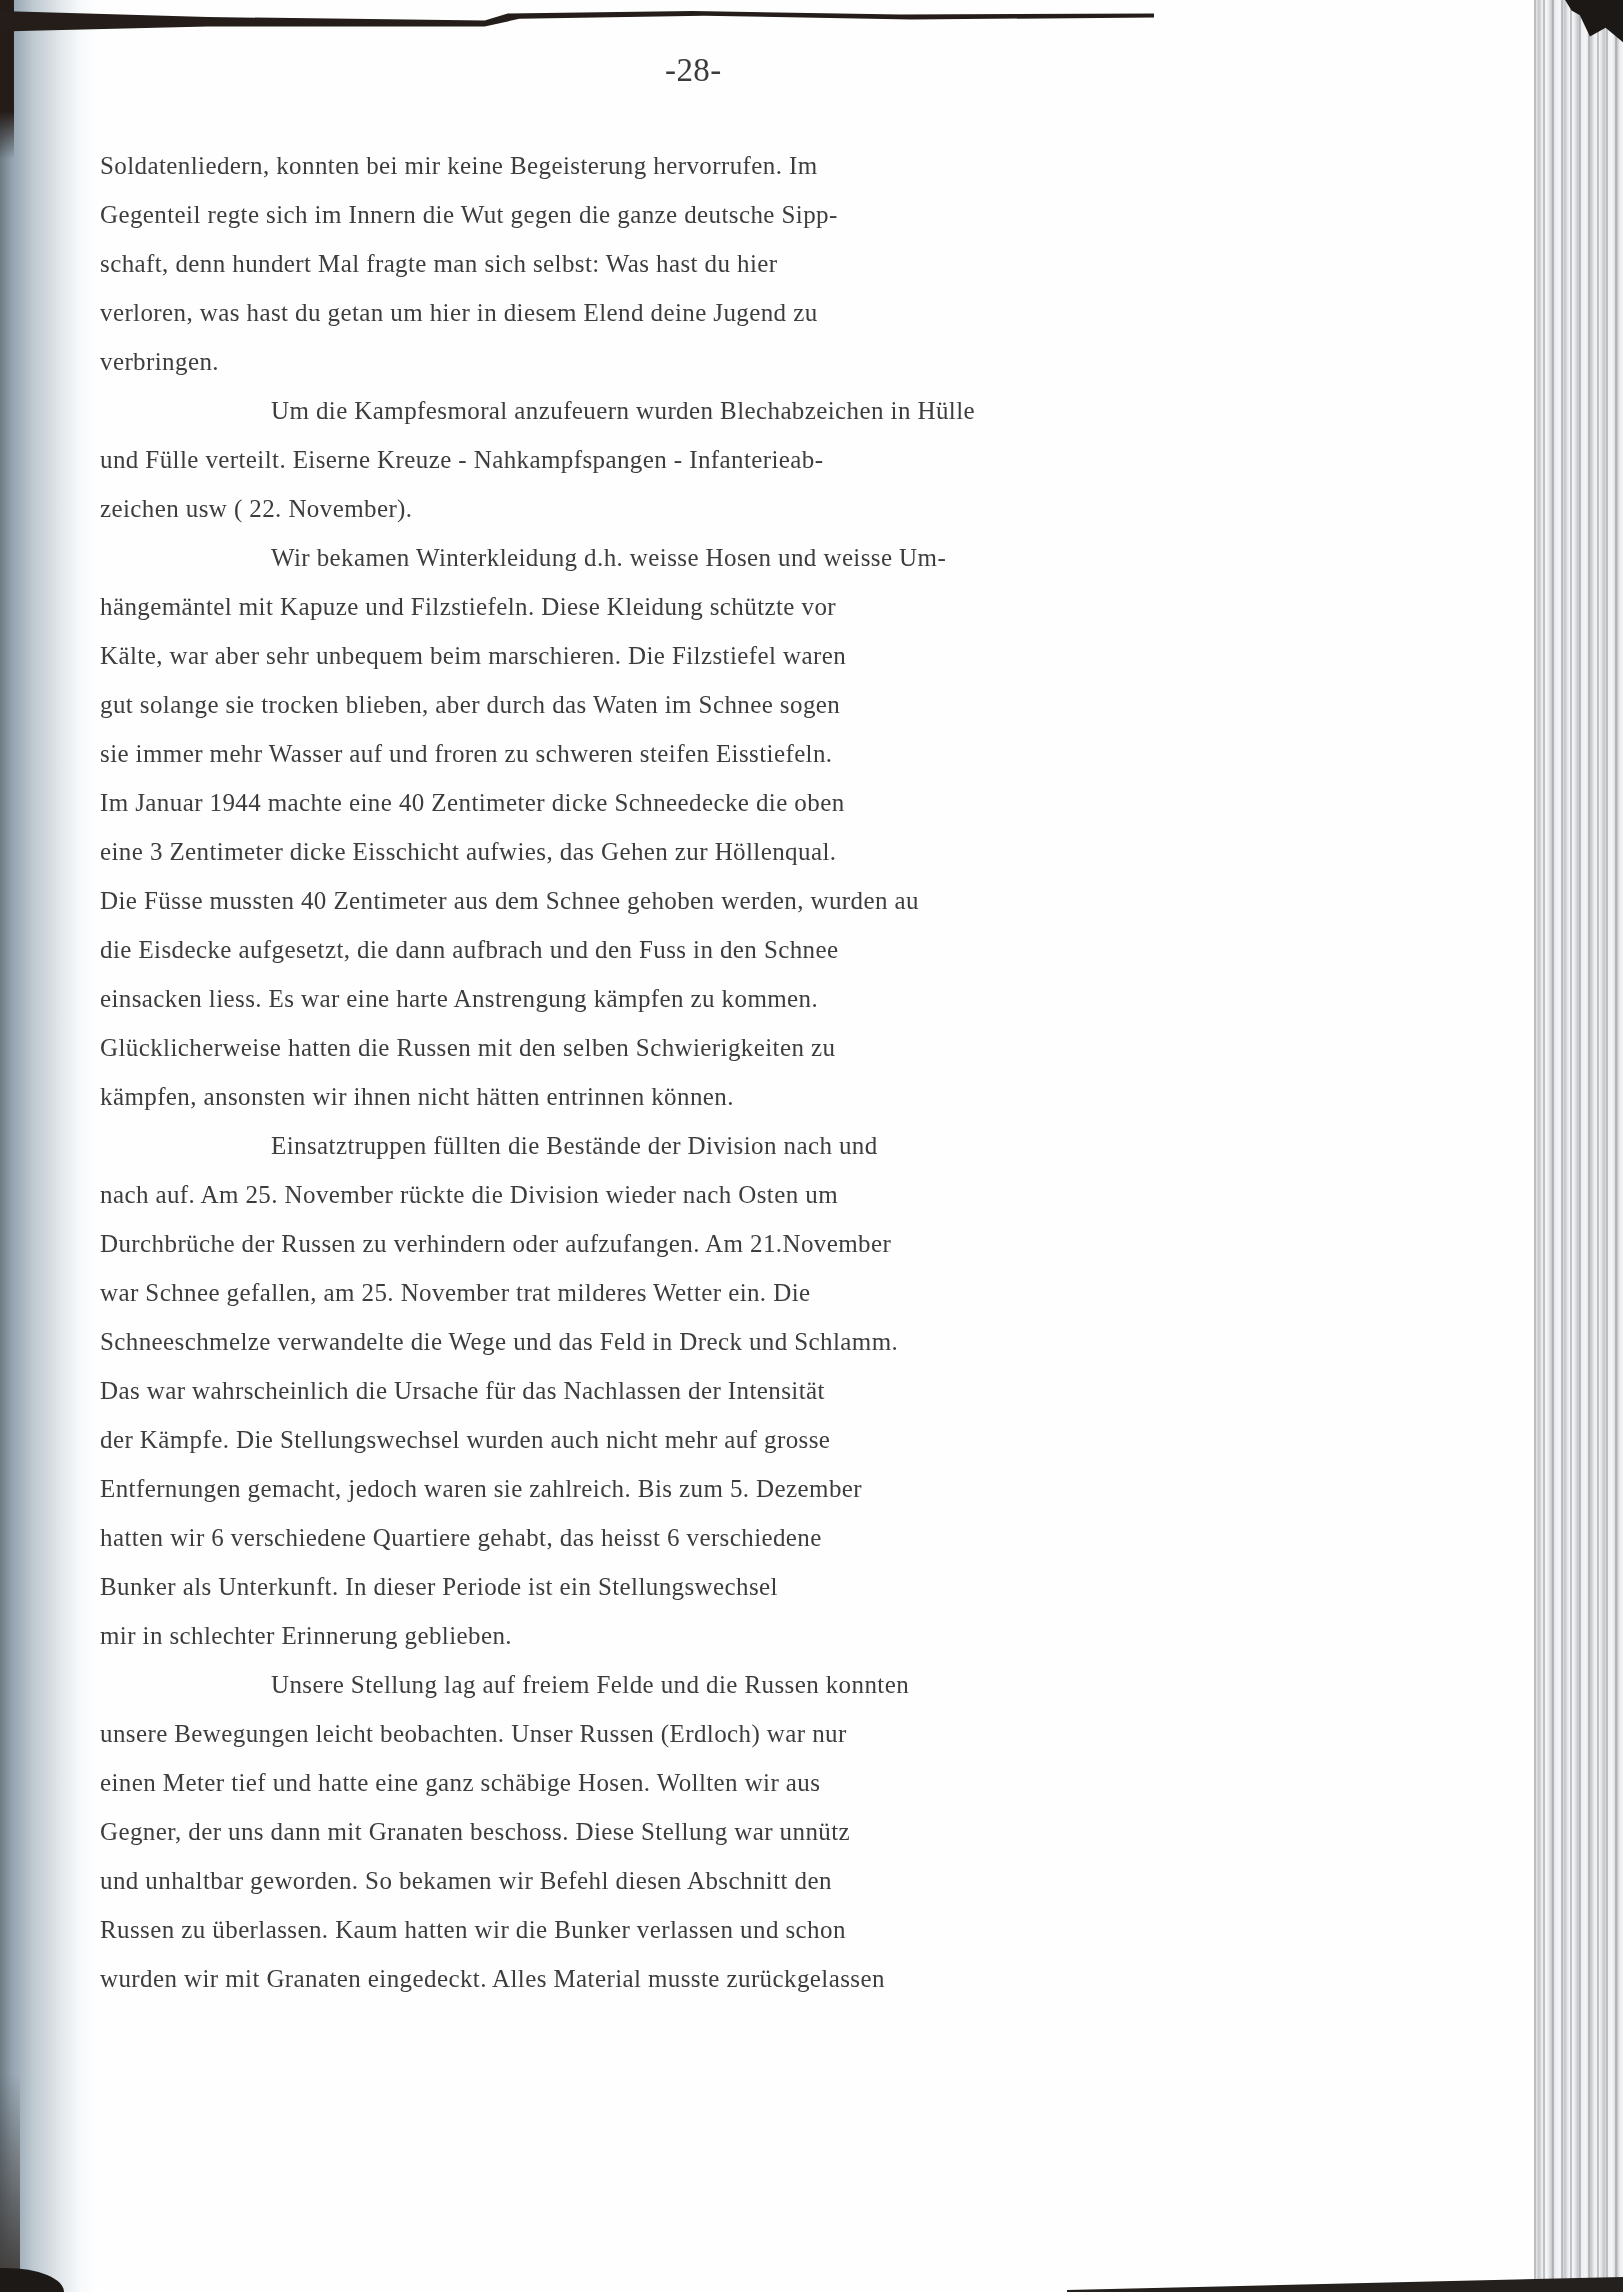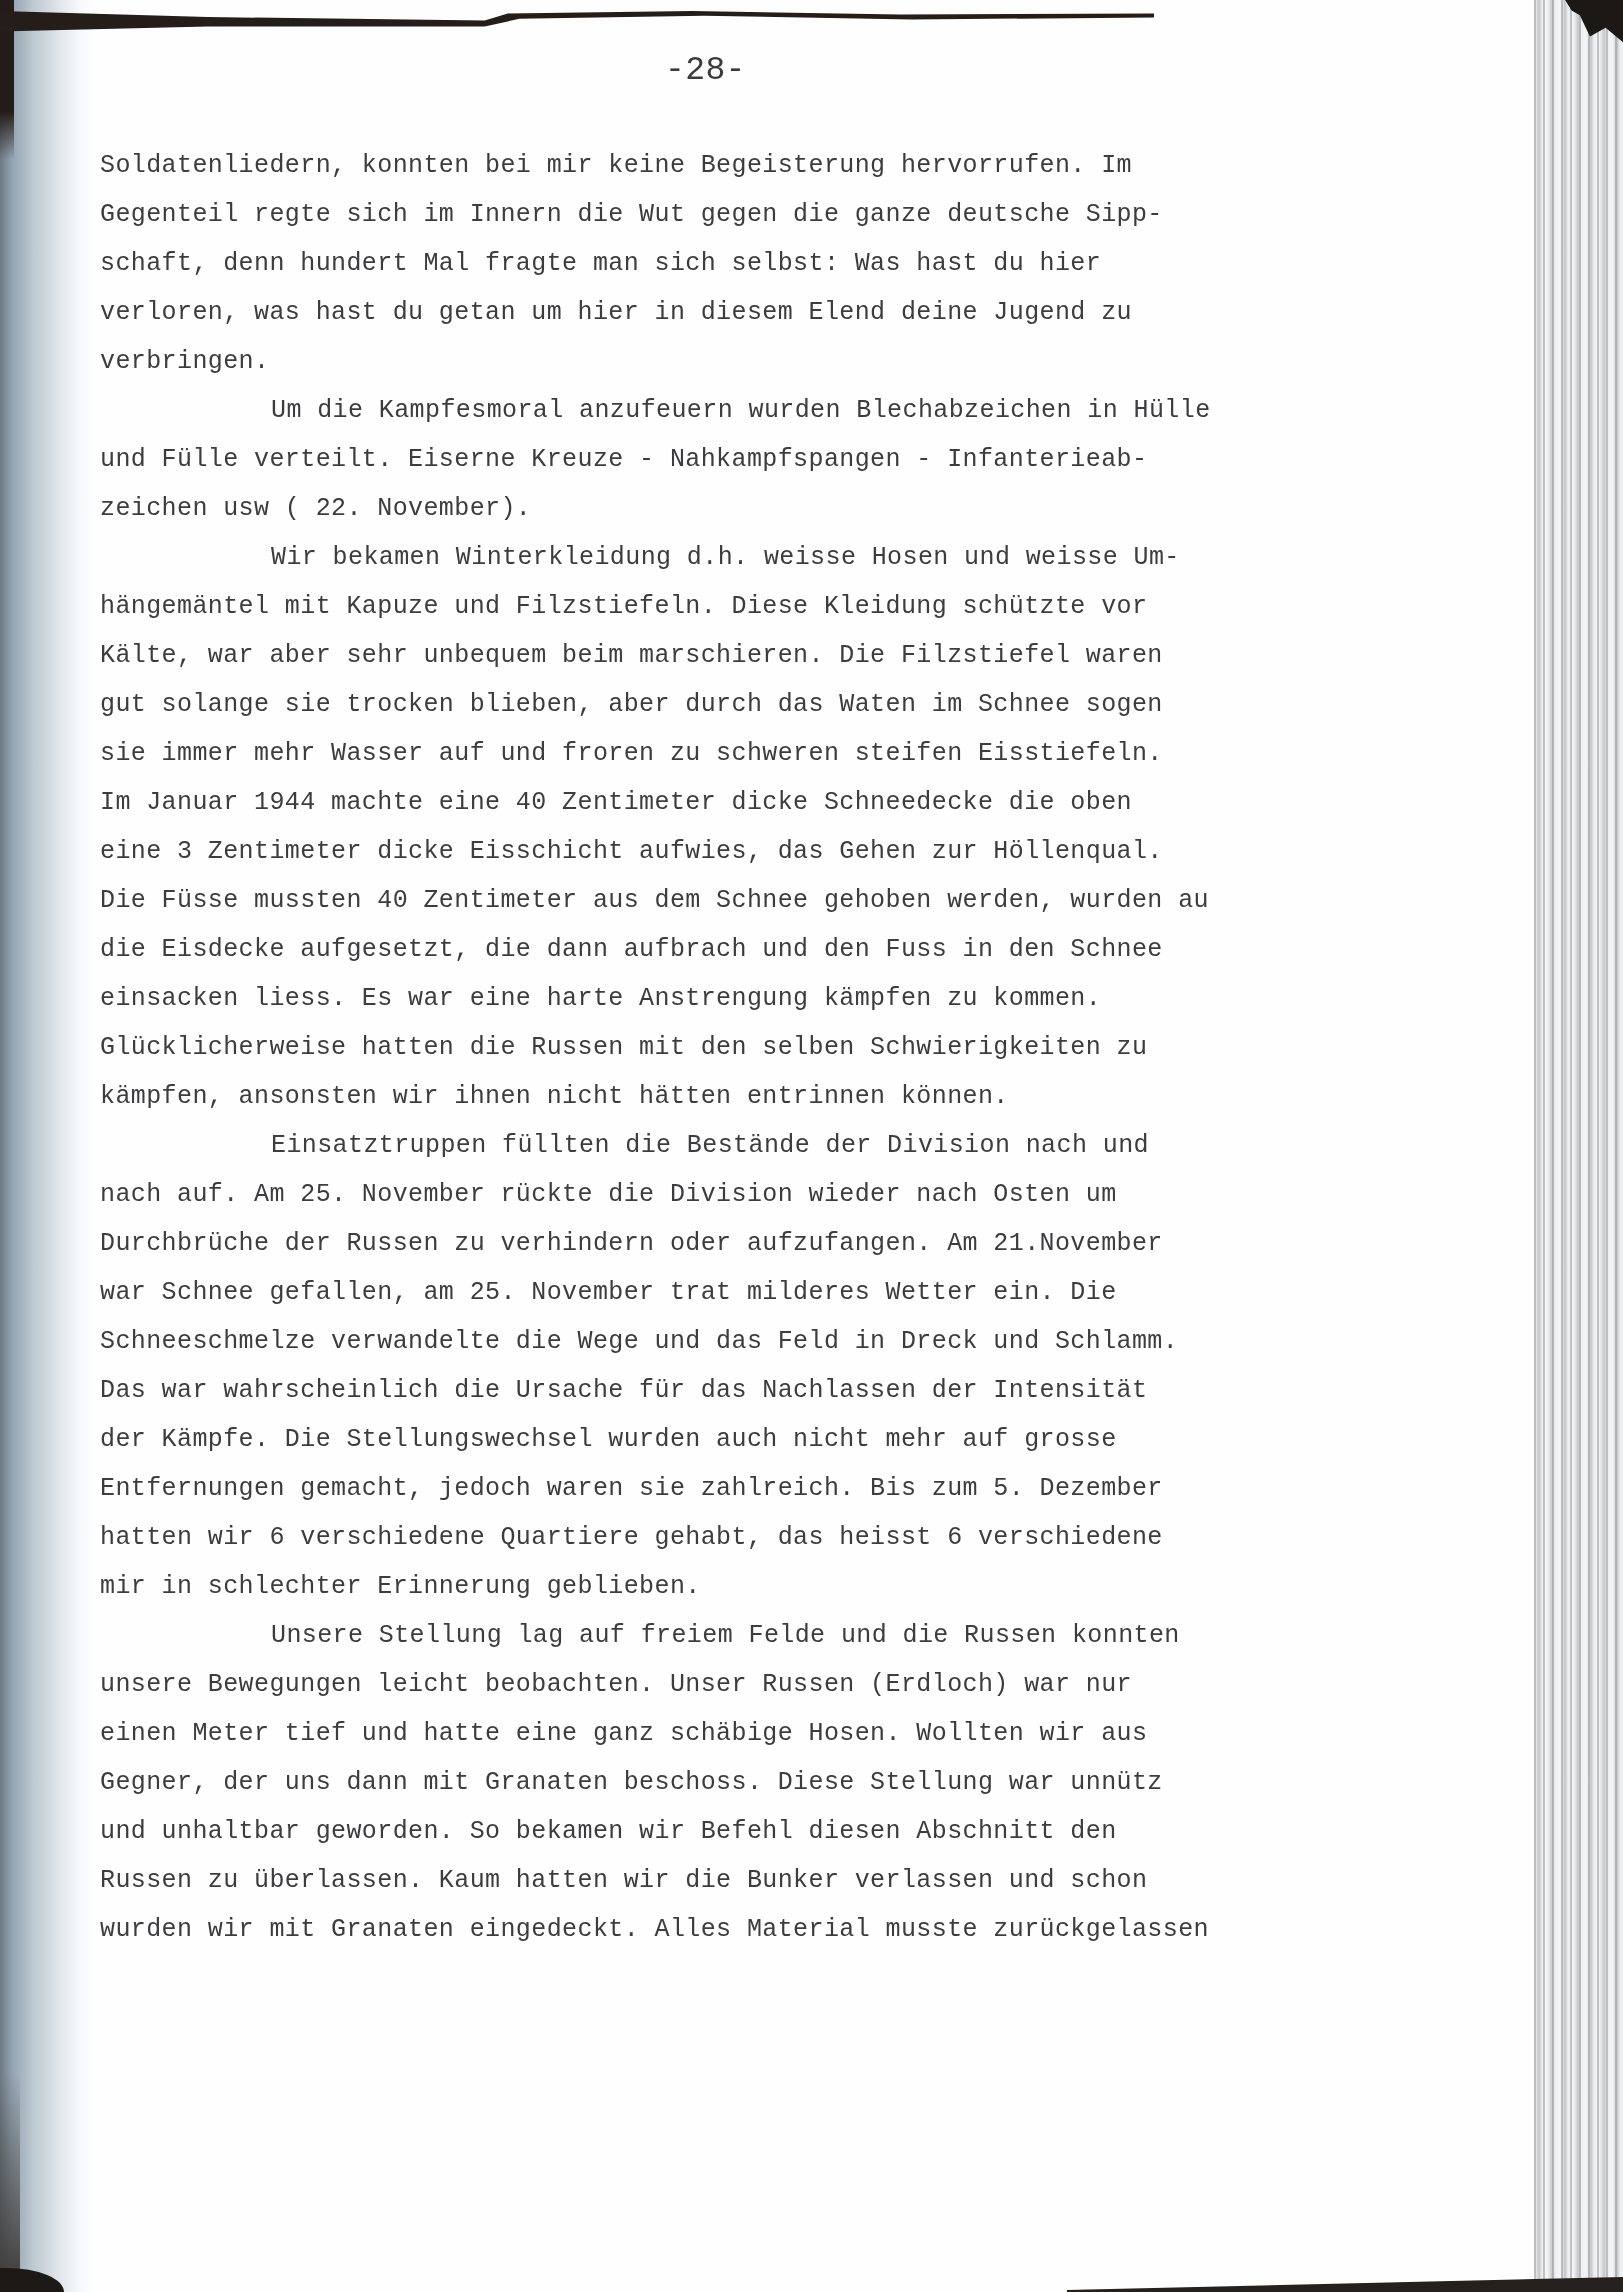--- a/index.html
+++ b/index.html
@@ -6,21 +6,21 @@
     margin: 0;
     padding: 0;
     background: #ffffff;
   }
   .scan {
     position: relative;
     width: 1624px;
     height: 2292px;
     background: #fefefe;
     overflow: hidden;
-    font-family: Liberation Mono, monospace;
+    font-family: Liberation Serif, serif;
   }
 
   
   .gutter {
     position: absolute;
     left: 0; top: 0; bottom: 0;
     width: 100px;
     background: linear-gradient(90deg,
       #6d7a84 0px, #93a3b0 12px, #bcc7cf 32px,
       #dfe5e9 58px, #f7f9fa 80px, #ffffff 100px);
@@ -155,20 +155,21 @@
       <div class="line">kämpfen, ansonsten wir ihnen nicht hätten entrinnen können.</div>
       <div class="line indent">Einsatztruppen füllten die Bestände der Division nach und</div>
       <div class="line">nach auf. Am 25. November rückte die Division wieder nach Osten um</div>
       <div class="line">Durchbrüche der Russen zu verhindern oder aufzufangen. Am 21.November</div>
       <div class="line">war Schnee gefallen, am 25. November trat milderes Wetter ein. Die</div>
       <div class="line">Schneeschmelze verwandelte die Wege und das Feld in Dreck und Schlamm.</div>
       <div class="line">Das war wahrscheinlich die Ursache für das Nachlassen der Intensität</div>
       <div class="line">der Kämpfe. Die Stellungswechsel wurden auch nicht mehr auf grosse</div>
       <div class="line">Entfernungen gemacht, jedoch waren sie zahlreich. Bis zum 5. Dezember</div>
       <div class="line">hatten wir 6 verschiedene Quartiere gehabt, das heisst 6 verschiedene</div>
+      <div class="line">Bunker als Unterkunft. In dieser Periode ist ein Stellungswechsel</div>
       <div class="line">mir in schlechter Erinnerung geblieben.</div>
       <div class="line indent">Unsere Stellung lag auf freiem Felde und die Russen konnten</div>
       <div class="line">unsere Bewegungen leicht beobachten. Unser Russen (Erdloch) war nur</div>
       <div class="line">einen Meter tief und hatte eine ganz schäbige Hosen. Wollten wir aus</div>
       <div class="line">Gegner, der uns dann mit Granaten beschoss. Diese Stellung war unnütz</div>
       <div class="line">und unhaltbar geworden. So bekamen wir Befehl diesen Abschnitt den</div>
       <div class="line">Russen zu überlassen. Kaum hatten wir die Bunker verlassen und schon</div>
       <div class="line">wurden wir mit Granaten eingedeckt. Alles Material musste zurückgelassen</div>
     </div>
 </div>

